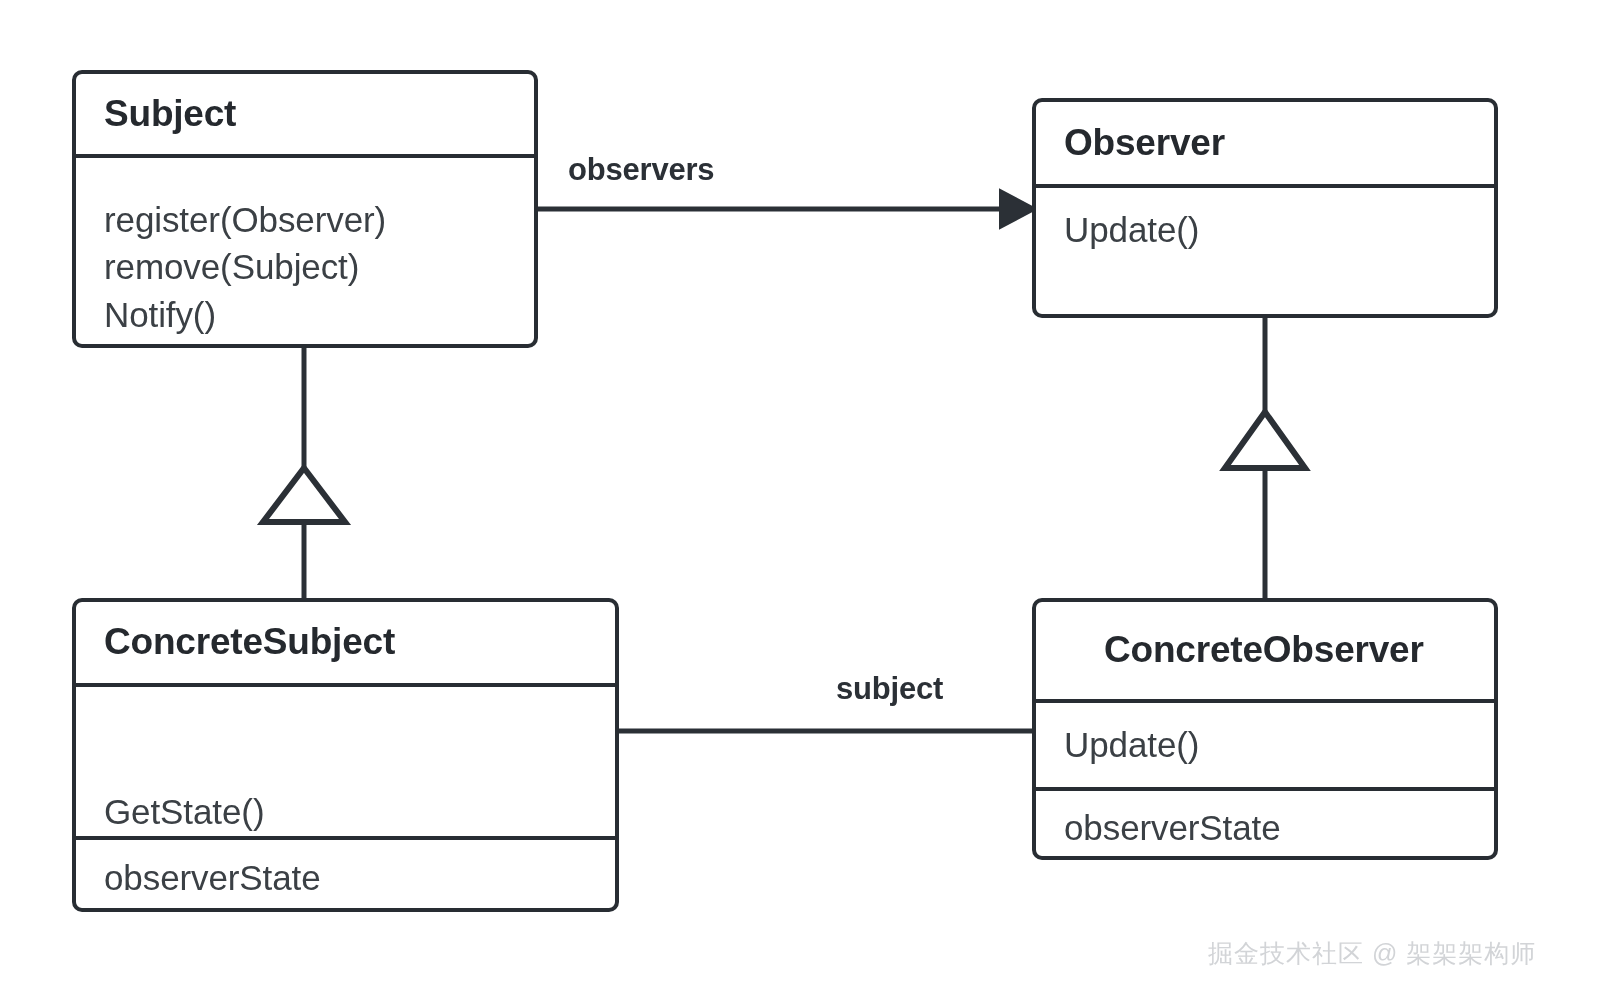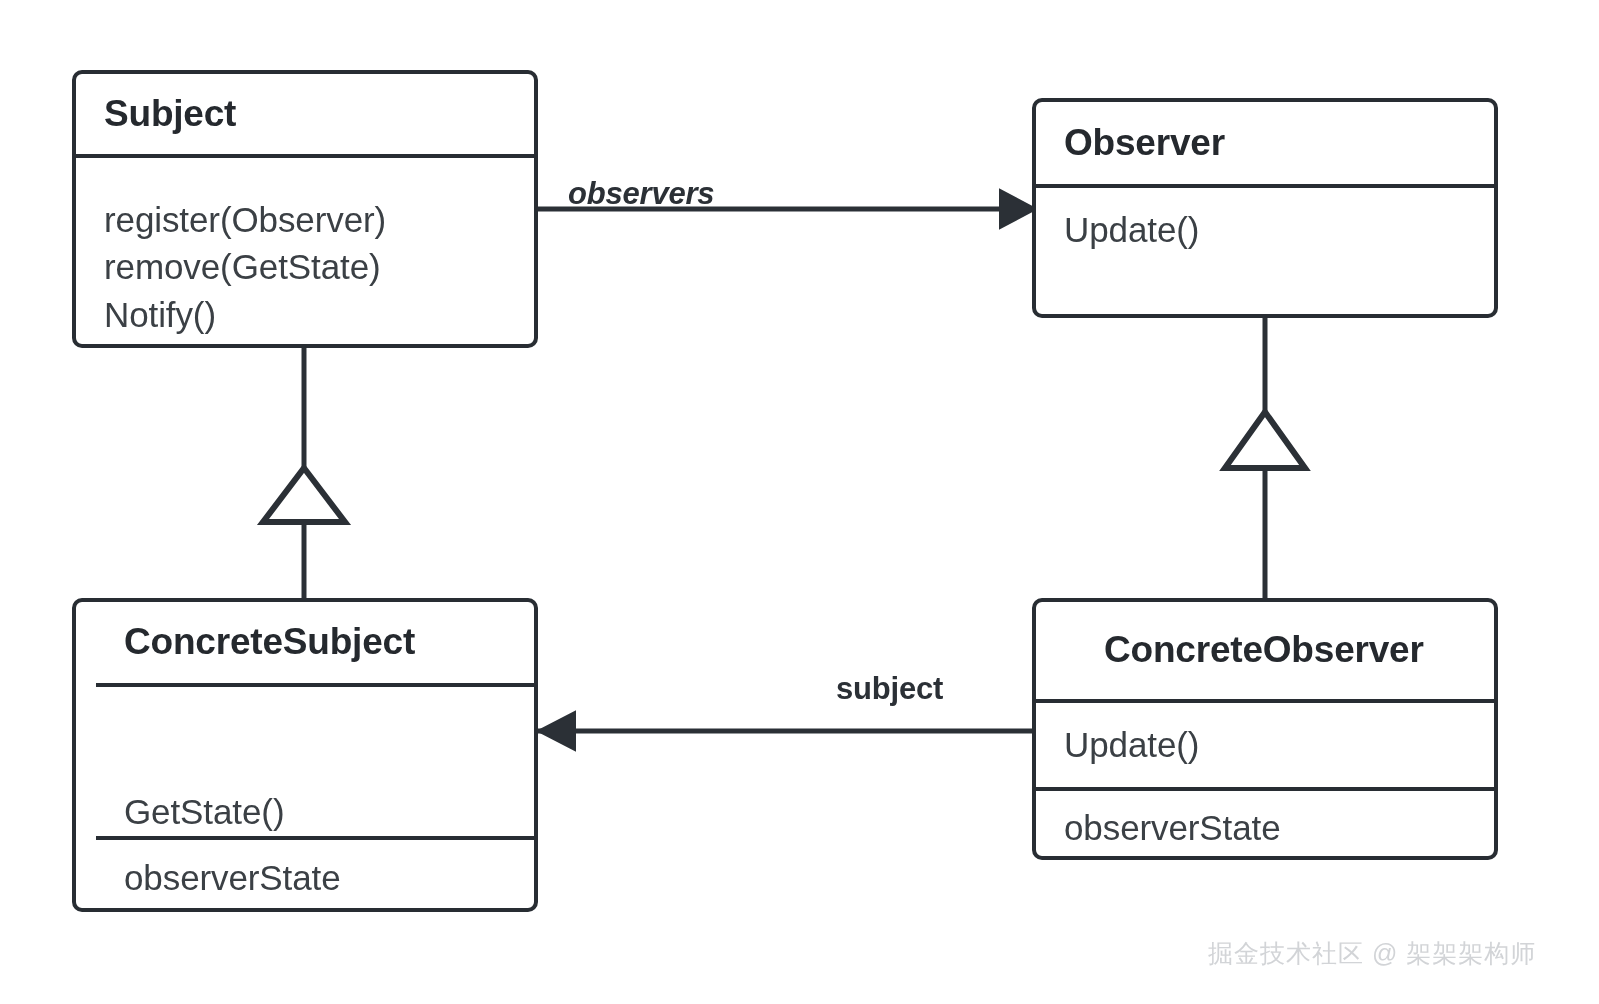--- a/index.html
+++ b/index.html
@@ -103,35 +103,35 @@
       <polygon points="1265,412 1305,468 1225,468" fill="#ffffff" stroke="#2b3036" stroke-width="6" stroke-linejoin="miter"></polygon>
     </g>
   </svg>
 
   <div class="uml-box" style="left:72px; top:70px; width:466px; height:278px;">
     <div class="compartment" style="height:80px;">
       <div class="class-title">Subject</div>
     </div>
     <div class="compartment divider-top" style="height:222px;">
       <div class="member">register(Observer)</div>
-      <div class="member">remove(GetState)</div>
+      <div class="member">remove(Subject)</div>
       <div class="member">Notify()</div>
     </div>
   </div>
 
   <div class="uml-box" style="left:1032px; top:98px; width:466px; height:220px;">
     <div class="compartment" style="height:82px;">
       <div class="class-title">Observer</div>
     </div>
     <div class="compartment divider-top" style="height:88px;">
       <div class="member">Update()</div>
     </div>
   </div>
 
-  <div class="uml-box" style="left:72px; top:598px; width:466px; height:314px;padding-left:20px;">
+  <div class="uml-box" style="left:72px; top:598px; width:547px; height:314px;">
     <div class="compartment" style="height:81px;">
       <div class="class-title">ConcreteSubject</div>
     </div>
     <div class="compartment divider-top" style="height:153px;justify-content:flex-end;">
       <div class="member">GetState()</div>
     </div>
     <div class="compartment divider-top" style="height:80px;">
       <div class="member">observerState</div>
     </div>
   </div>
@@ -141,19 +141,19 @@
       <div class="class-title">ConcreteObserver</div>
     </div>
     <div class="compartment divider-top" style="height:88px;">
       <div class="member">Update()</div>
     </div>
     <div class="compartment divider-top" style="height:77px;">
       <div class="member">observerState</div>
     </div>
   </div>
 
-  <div class="edge-label" style="left:568px; top:176px;font-style:italic;">observers</div>
+  <div class="edge-label" style="left:568px; top:152px;">observers</div>
 
   <div class="edge-label" style="left:836px; top:671px;">subject</div>
 
   <div class="watermark" style="left:1208px; top:937px;">掘金技术社区 @ 架架架构师</div>
 
 </div>
 
 </body></html>

